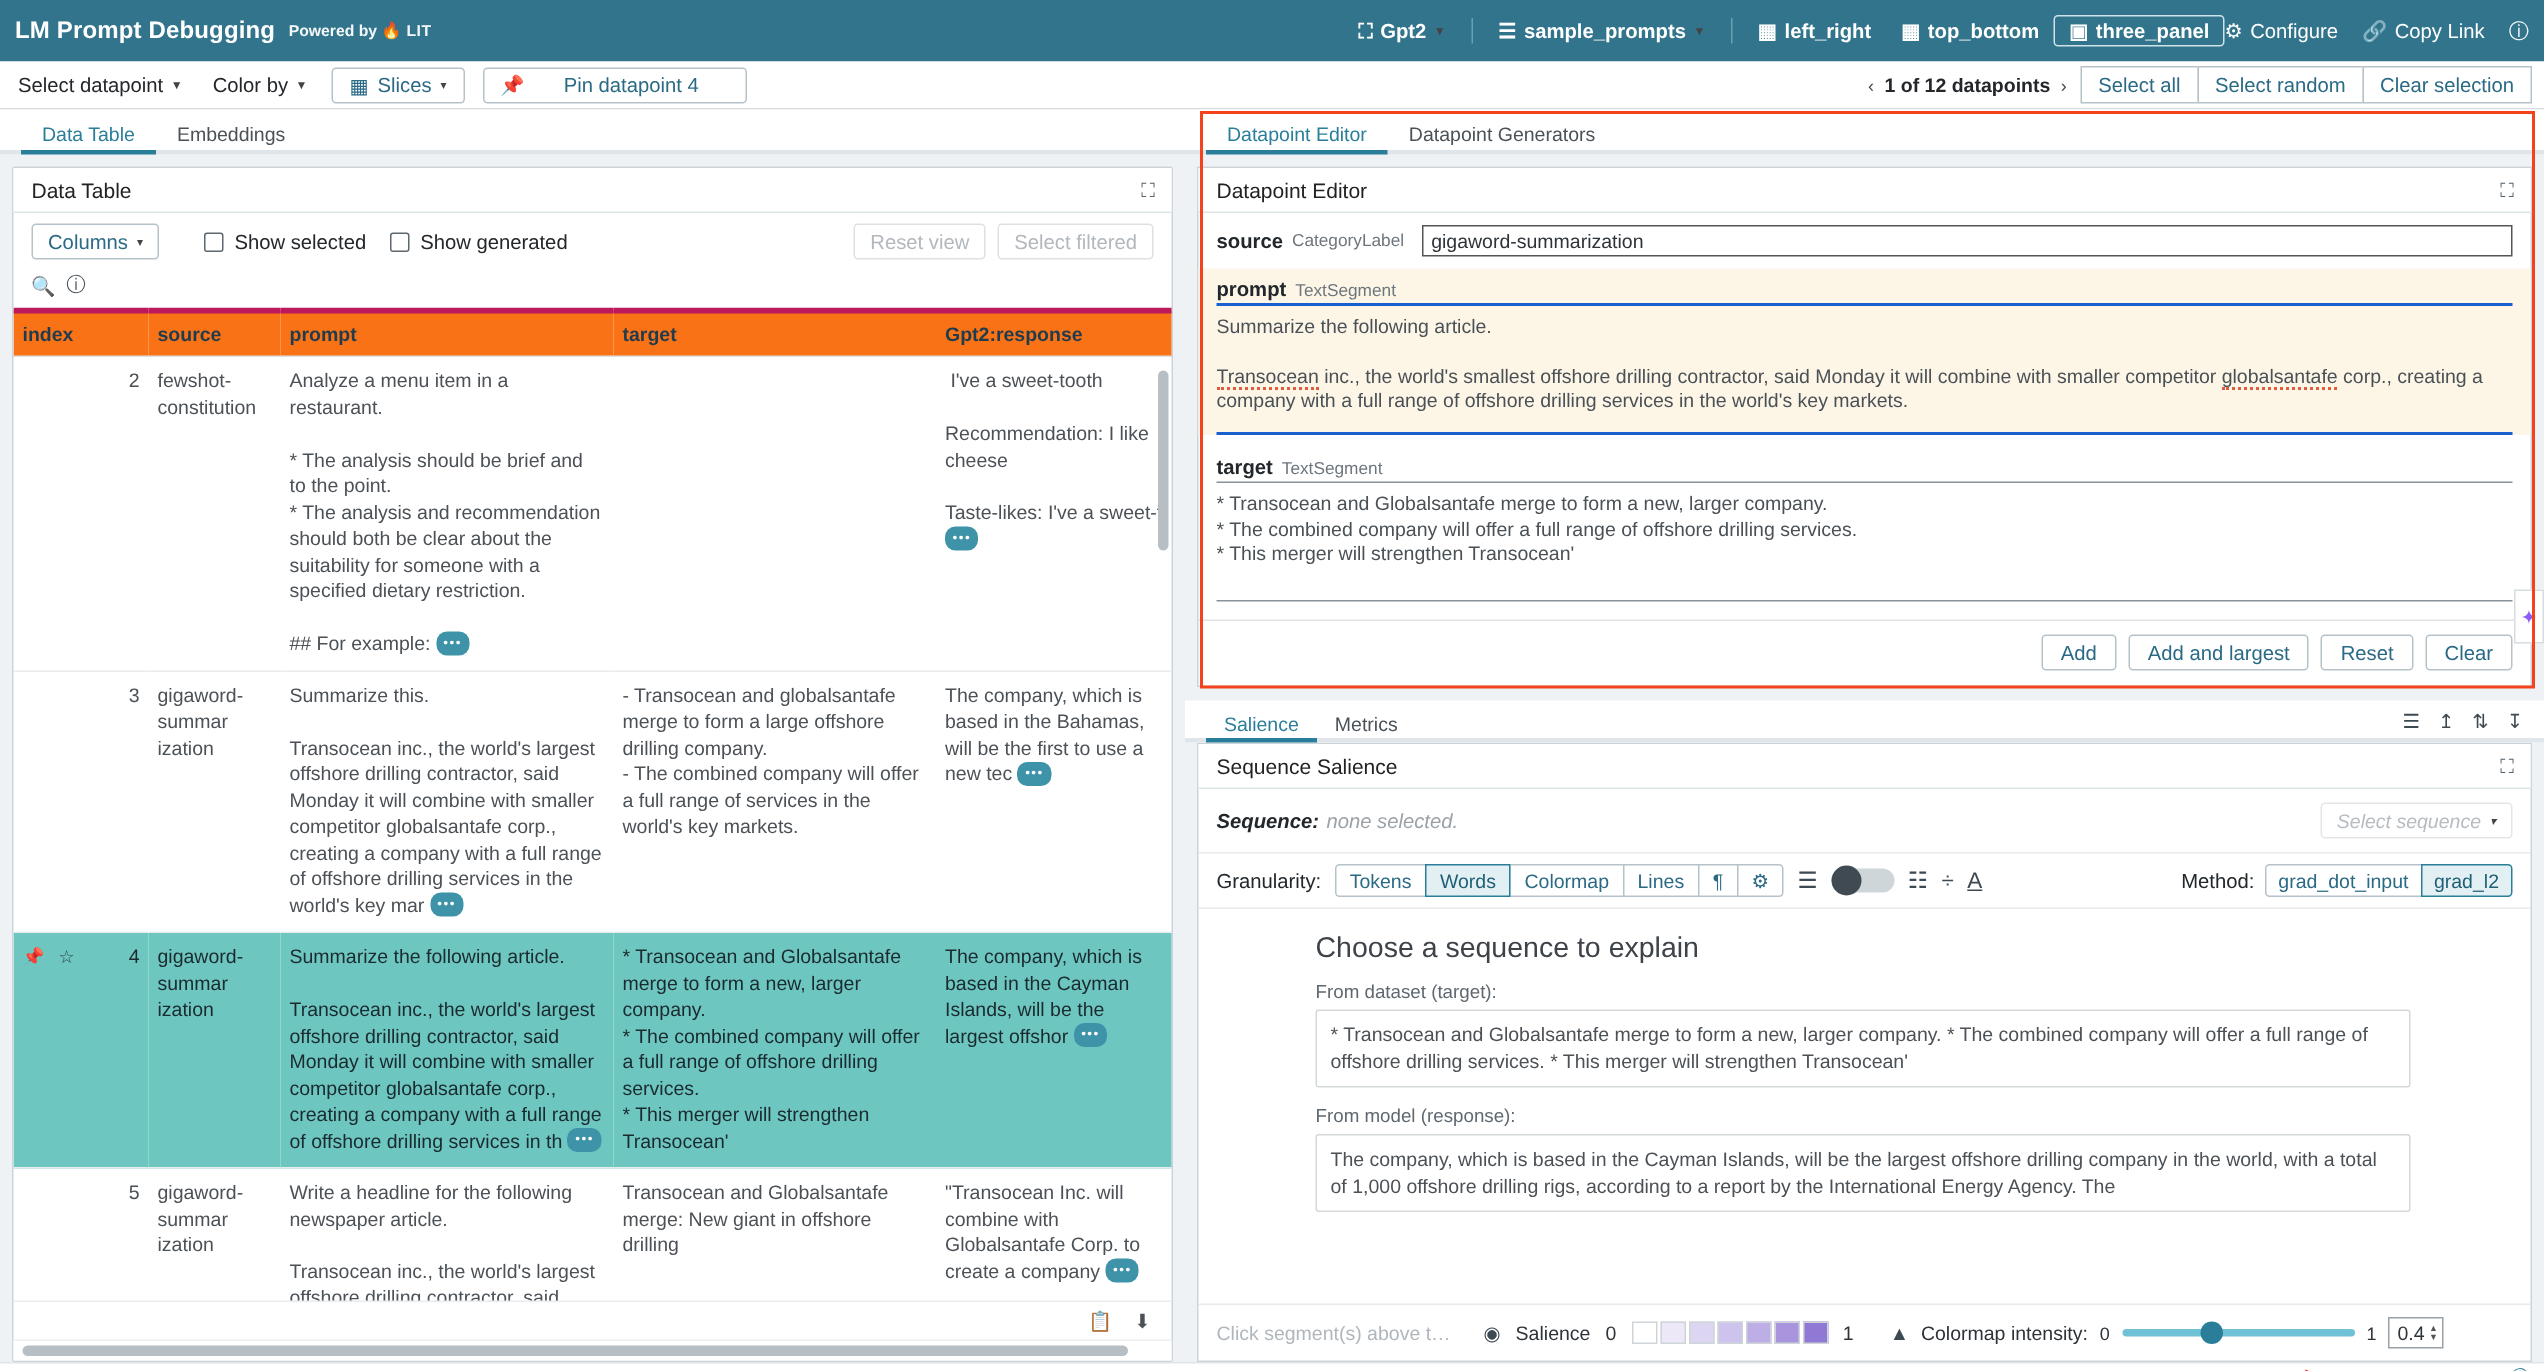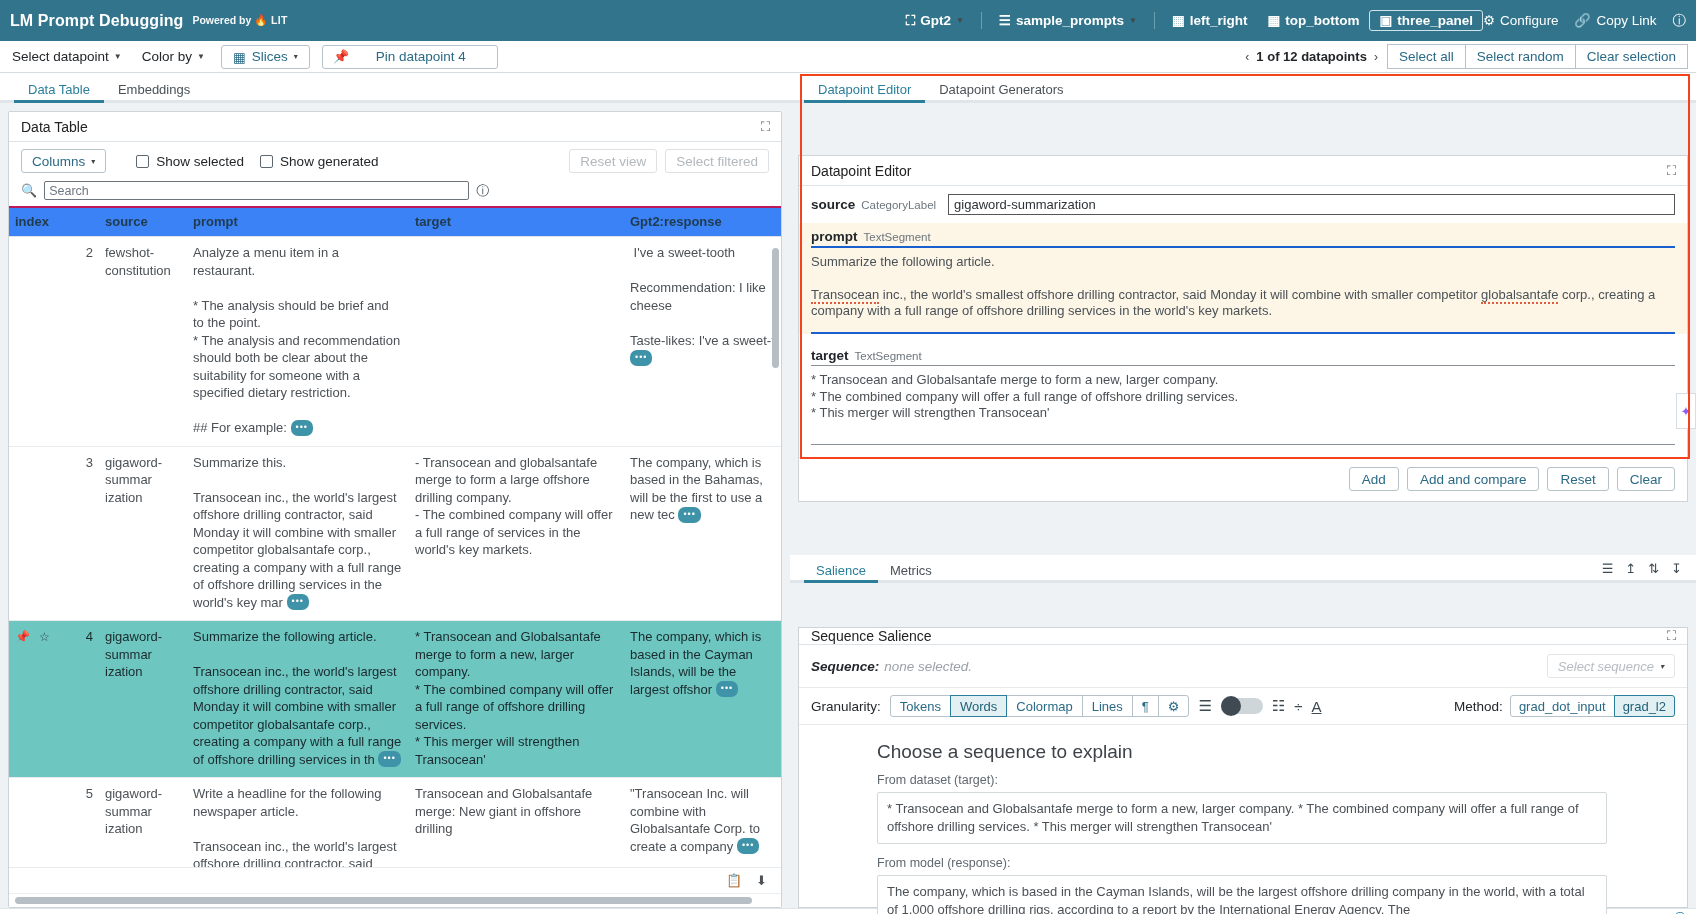--- a/index.html
+++ b/index.html
@@ -76,21 +76,21 @@
     height: 25px; padding: 0 11px;
     border: 1px solid #b6c2c9;
     background: #fff; color: #2a6a85; font-size: 13.5px;
     display: flex; align-items: center;
     margin-left: -1px;
   }
 
   
   #main { display: flex; height: calc(914px - 27px - 32px - 20px); }
   #left-pane { width: 790px; display: flex; flex-direction: column; background: #eef2f4; }
-  #right-pane { flex: 1; display: flex; flex-direction: column; background: #eef2f4; position: relative; gap: 44px; }
+  #right-pane { flex: 1; display: flex; flex-direction: column; background: #eef2f4; position: relative; }
 
   
   .tabstrip {
     height: 30px;
     background: #fff;
     display: flex; align-items: flex-end;
     padding-left: 14px;
     border-bottom: 3px solid #dfe5e8;
     position: relative;
   }
@@ -156,26 +156,26 @@
     font-family: "Liberation Sans", sans-serif;
     color: #333; background: #fff;
   }
   .search-input::placeholder { color: #6e7781; }
   .help-ico { color: #4c565e; font-size: 13px; }
 
   
   .table-scroll { flex: 1; overflow: hidden; position: relative; }
   table.dt { width: 100%; border-collapse: collapse; table-layout: fixed; }
   table.dt thead th {
-    background: #3b82f6;
+    background: #f97316;
     font-size: 13px; font-weight: 700; color: #1f3b4d;
     text-align: left;
     padding: 6px 6px 7px 6px;
     border-bottom: 1px solid #dde3e6;
-    border-top: 2px solid #be185d;
+    border-top: 4px solid #be185d;
   }
   table.dt td {
     font-size: 13px; color: #4b5156;
     vertical-align: top;
     padding: 7px 6px 9px 6px;
     line-height: 17.5px;
     border-bottom: 1px solid #e8ecee;
   }
   td.num { text-align: right; color: #3c4347; }
   tr.selected-row td { background: #6ec6c0; color: #1a2a2e; }
@@ -464,21 +464,20 @@
           <span>Show generated</span>
         </div>
         <div class="dt-right">
           <div class="ghost-btn">Reset view</div>
           <div class="ghost-btn">Select filtered</div>
         </div>
       </div>
 
       <div class="search-row">
         <span class="search-ico">🔍</span>
-        <input class="search-input" placeholder="Search" style="">
         <span class="help-ico">ⓘ</span>
       </div>
 
       <div class="table-scroll">
         <table class="dt">
           <colgroup>
             <col style="width:90px">
               <col style="width:88px">
               <col style="width:222px">
               <col style="width:215px">
@@ -626,21 +625,21 @@
           <span class="de-label">target</span>
           <span class="de-type">TextSegment</span>
         </div>
         <textarea class="seg-ta plain" rows="5" style="height: 80px;">* Transocean and Globalsantafe merge to form a new, larger company.
 * The combined company will offer a full range of offshore drilling services.
 * This merger will strengthen Transocean'</textarea>
       </div>
 
       <div class="de-actions">
         <div class="de-btn">Add</div>
-        <div class="de-btn">Add and compare</div>
+        <div class="de-btn">Add and largest</div>
         <div class="de-btn">Reset</div>
         <div class="de-btn">Clear</div>
       </div>
     </div>
 
     <div class="sal-tabstrip" style="margin-top:9px">
       <div class="tab active">Salience</div>
       <div class="tab">Metrics</div>
       <div class="sal-tab-right">
         <span>☰</span>

